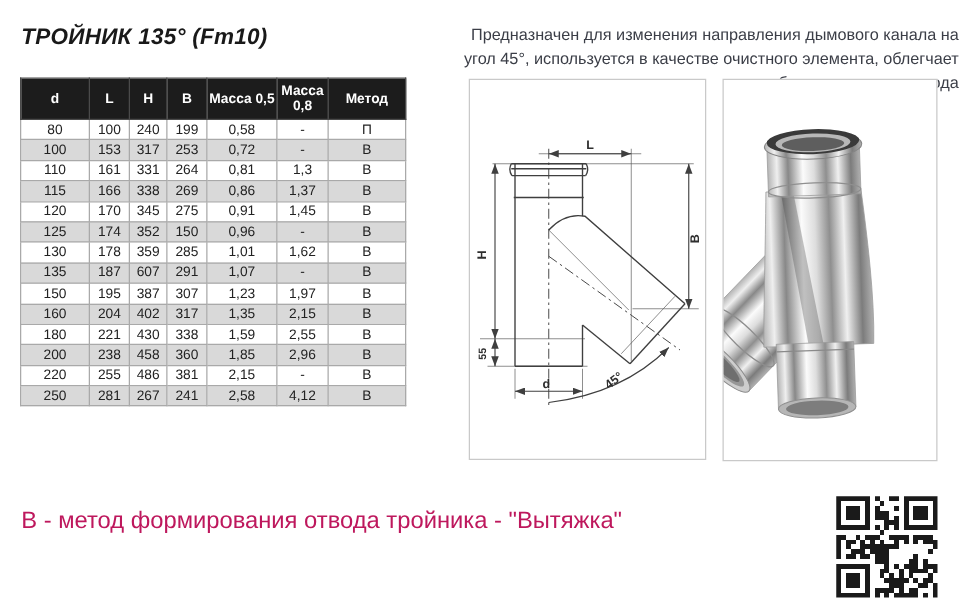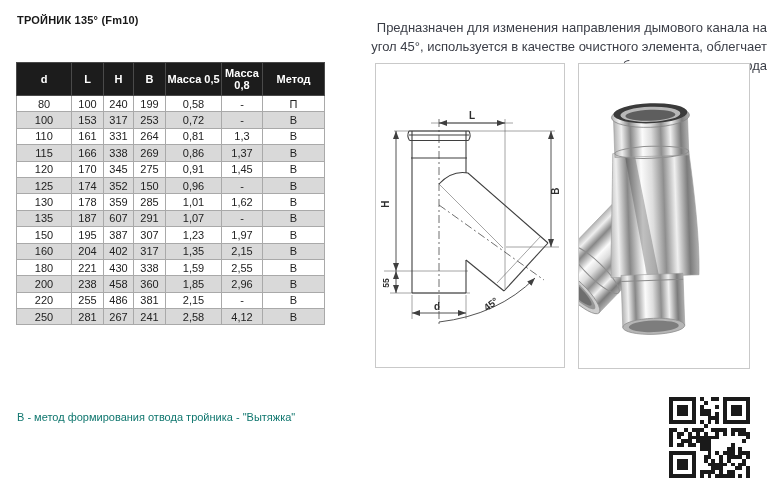--- a/index.html
+++ b/index.html
@@ -2,22 +2,22 @@
 <html><head>
 <meta charset="utf-8">
 <style>
   html,body{margin:0;padding:0;background:#ffffff;}
   .page{
     position:relative;width:776px;height:483px;background:#ffffff;overflow:hidden;
     font-family:"Liberation Sans", sans-serif;color:#1f1f1f;
   }
   
   .title{
-    position:absolute;left:17px;top:7px;font-size:11px;font-weight:bold;
-    letter-spacing:.2px;color:#191919;
+    position:absolute;left:17px;top:7px;font-size:18px;font-weight:bold;
+    letter-spacing:.2px;color:#191919;font-style:italic;
   }
   .desc{
     position:absolute;right:9px;top:5px;width:404px;text-align:right;
     font-size:13px;line-height:19px;color:#3b3e47;
   }
   
   .spec-table{
     position:absolute;left:16px;top:62px;width:308px;
     border-collapse:collapse;table-layout:fixed;font-size:11px;
   }
@@ -30,21 +30,21 @@
     border:1px solid #a9a9a9;text-align:center;vertical-align:middle;
     height:15.4px;padding:0;color:#222222;background:#ffffff;
   }
   .spec-table tbody tr:nth-child(even) td{background:#d9d9d9;}
   
   .panel{position:absolute;border:1px solid #c9c9c9;background:#ffffff;box-sizing:border-box;}
   .panel-drawing{left:375px;top:63px;width:190px;height:305px;}
   .panel-photo{left:578px;top:63px;width:172px;height:306px;}
   .panel svg{display:block;width:100%;height:100%;}
   
-  .legend{position:absolute;left:17px;top:406px;font-size:11px;line-height:22px;color:#0f766e;text-align:right;}
+  .legend{position:absolute;left:17px;top:406px;font-size:19px;line-height:22px;color:#be185d;text-align:right;}
   .qr{position:absolute;left:669px;top:397px;width:81px;height:81px;}
   .qr svg{display:block;width:100%;height:100%;}
   
   .dln{stroke:#3f3f3f;stroke-width:1.1;fill:none;}
   .thin{stroke:#5a5a5a;stroke-width:0.55;fill:none;}
   .dim{stroke:#3f3f3f;stroke-width:0.9;fill:none;}
   .cl{stroke:#4a4a4a;stroke-width:0.8;fill:none;stroke-dasharray:8 3 2 3;}
   .dlabel{font-family:"Liberation Sans",sans-serif;font-size:10px;font-weight:bold;fill:#2e2e2e;}
   .dlabel-s{font-family:"Liberation Sans",sans-serif;font-size:8.5px;font-weight:bold;fill:#2e2e2e;}
 </style>

